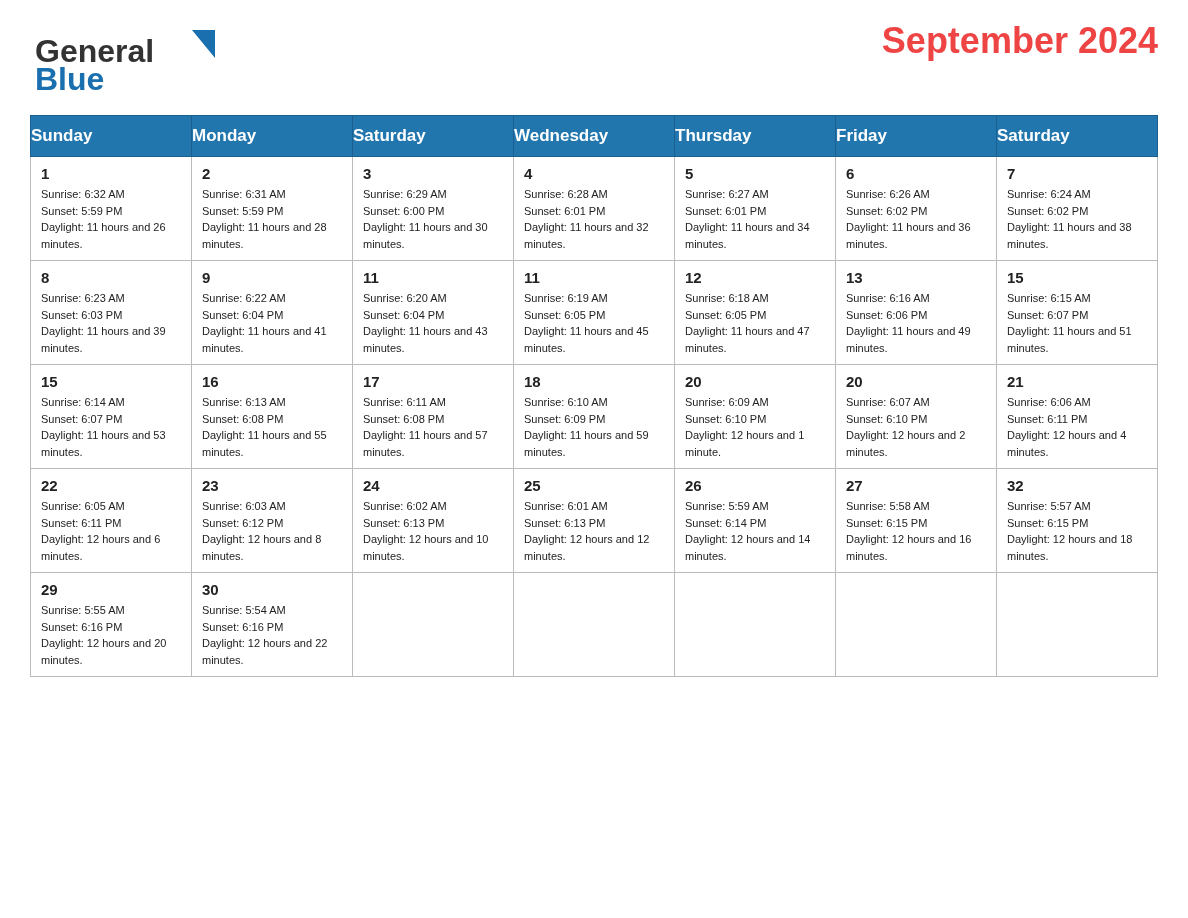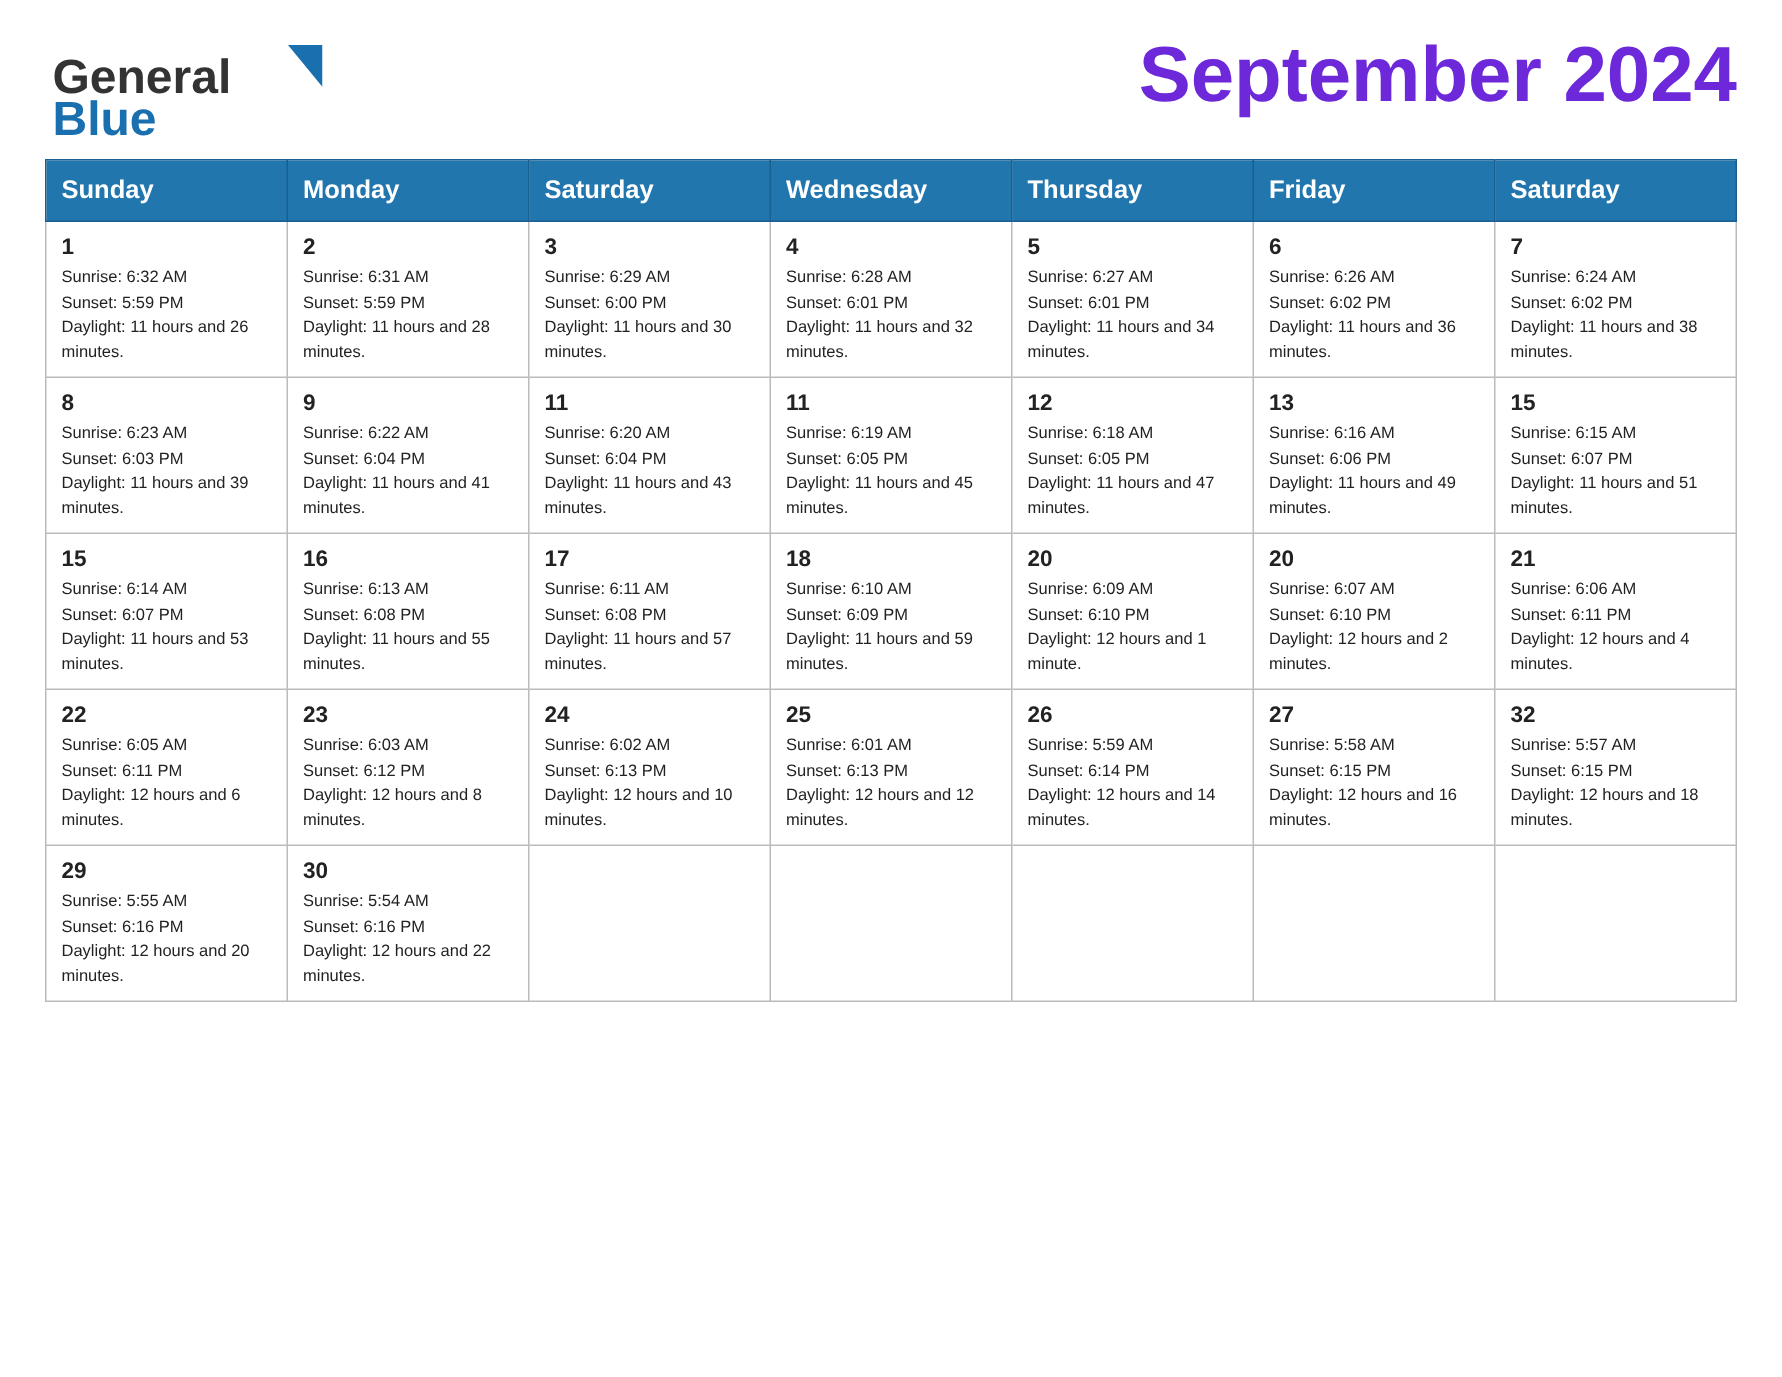--- a/index.html
+++ b/index.html
@@ -7,51 +7,51 @@
       font-family: Arial, sans-serif;
       background: #fff;
       padding: 20px 30px;
       width: 1188px;
       min-height: 918px;
     }
     .header {
       display: flex;
       justify-content: space-between;
       align-items: flex-start;
-      margin-bottom: 6px;
+      margin-bottom: 16px;
     }
     .logo {
       display: flex;
       flex-direction: column;
       align-items: flex-start;
     }
     .title-block {
       text-align: right;
     }
     .title-block h1 {
-      font-size: 52px;
+      font-size: 36px;
       font-weight: bold;
-      color: #6d28d9;
+      color: #ef4444;
     }
     .title-block h2 {
       font-size: 22px;
       font-weight: normal;
       color: #444;
     }
     .calendar {
       width: 100%;
       border-collapse: collapse;
       border: 1px solid #999;
     }
     .calendar thead tr th {
       background-color: #2176ae;
       color: #fff;
       font-size: 17px;
       font-weight: bold;
-      padding: 10px 10px;
+      padding: 10px 0;
       text-align: left;
       border: 1px solid #1a5f90;
     }
     .calendar tbody tr td {
       vertical-align: top;
       padding: 8px 10px;
       border: 1px solid #bbb;
       font-size: 13px;
       color: #222;
       width: calc(100% / 7);

